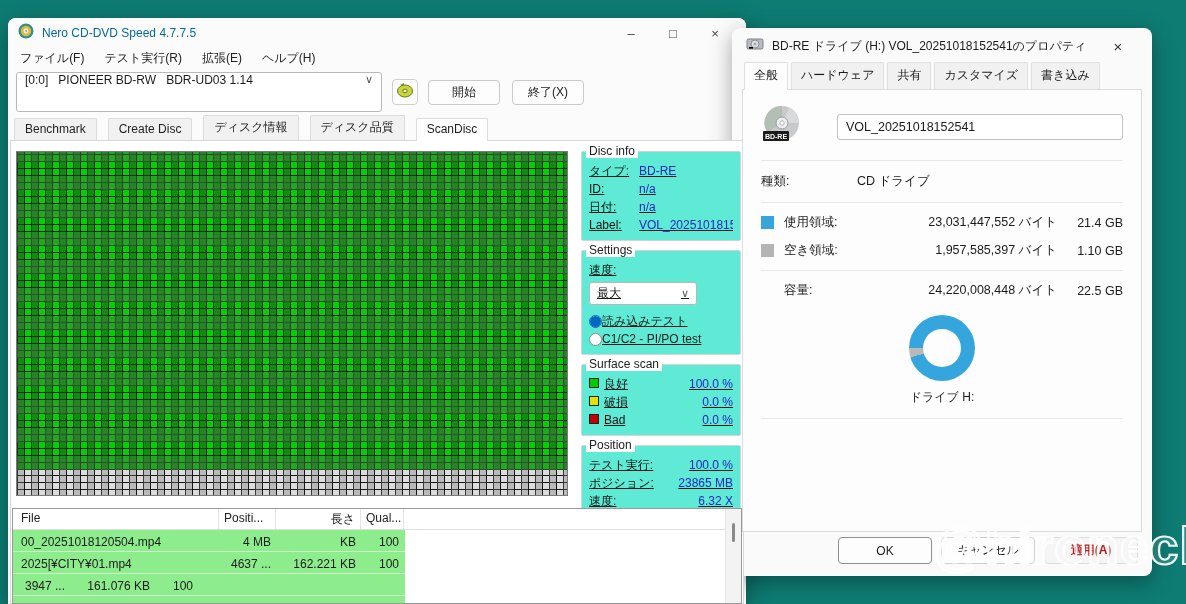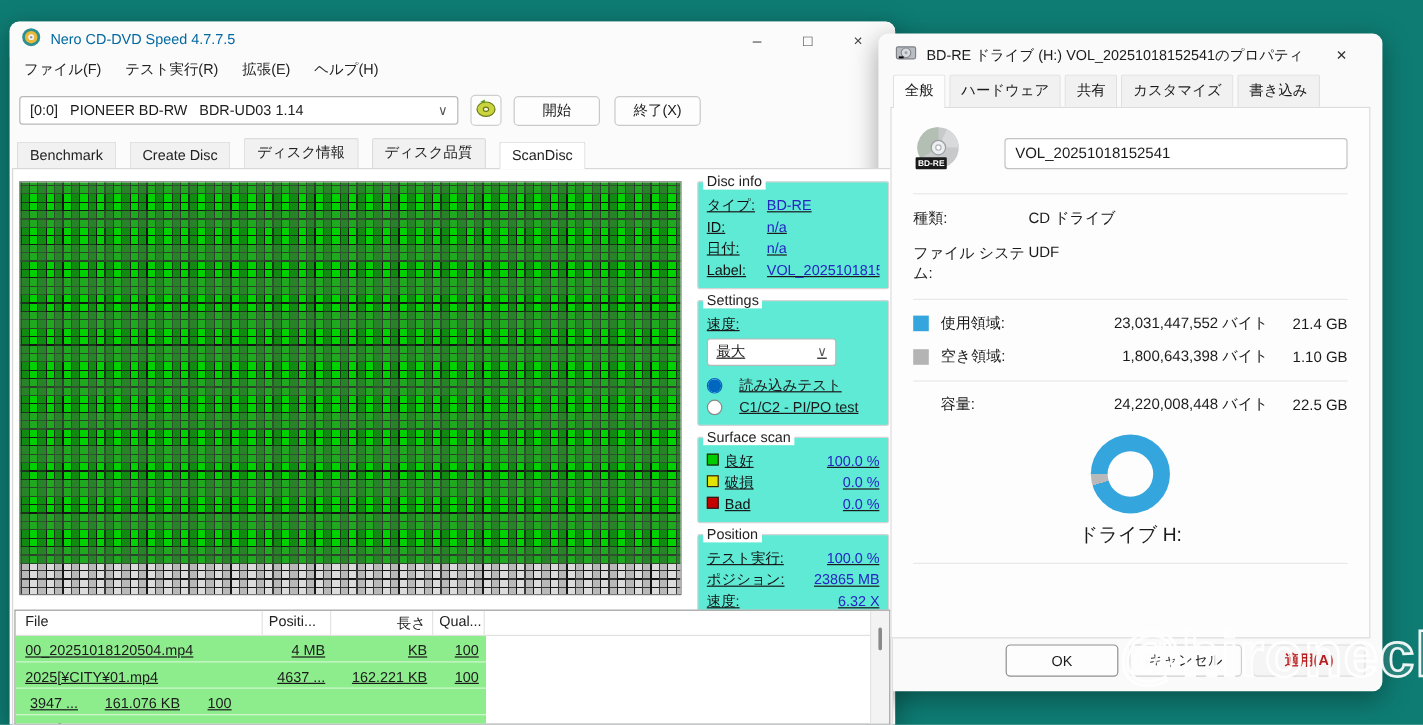--- a/index.html
+++ b/index.html
@@ -13,21 +13,21 @@
   #nero { left:8px; top:18px; width:738px; height:586px; border-radius:8px 8px 0 0; overflow:hidden; display:flex; flex-direction:column; }
   .n-ttl { height:30px; display:flex; align-items:center; padding:0 10px; gap:8px; background:#fbfbfb; }
   .n-ttl-text { font-size:12px; color:#0369a1; }
   .caps { margin-left:auto; display:flex; }
   .cap { width:42px; height:28px; display:flex; align-items:center; justify-content:center; font-size:13px; color:#444; }
   .menubar { height:21px; display:flex; gap:20px; align-items:center; padding:0 12px; font-size:12px; color:#222; }
   .toolbar { height:46px; display:flex; align-items:center; padding:0 8px; }
   .logo { width:160px; text-align:center; line-height:1; }
   .logo-1 { font-weight:bold; font-size:30px; letter-spacing:-2px; color:#000; font-family:"DejaVu Sans","Liberation Sans",sans-serif; }
   .logo-2 { font-style:italic; font-weight:bold; font-size:13px; letter-spacing:.5px; color:#000; margin-top:-2px; }
-  .drv-select { width:366px; height:24px; background:#fff; border:1px solid #b8b8b8; border-radius:3px; display:flex; align-items:center; padding:0 8px; font-size:12px; }
+  .drv-select { width:366px; height:40px; background:#fff; border:1px solid #b8b8b8; border-radius:3px; display:flex; padding:0 8px; font-size:12px; }
   .drv-text { white-space:pre; overflow:hidden; flex:1; }
   .chev { color:#555; font-size:11px; }
   .tool-ic-btn { width:26px; height:26px; margin-left:10px; border:1px solid #cfcfcf; border-radius:4px; background:#fdfdfd; display:flex; align-items:center; justify-content:center; }
   .n-btn { width:72px; height:25px; margin-left:10px; background:#fdfdfd; border:1px solid #c9c9c9; border-radius:4px; font-size:12px; display:flex; align-items:center; justify-content:center; }
   .n-btn.exit { margin-left:12px; }
 
   .tabstrip { height:25px; display:flex; align-items:flex-end; padding:0 6px; gap:11px; }
   .ntab { font-size:12px; padding:3px 10px 4px; background:#f1f1f1; border:1px solid #dcdcdc; border-bottom:none; border-radius:2px 2px 0 0; color:#222; }
   .ntab.active { background:#fff; padding-bottom:5px; position:relative; z-index:2; margin-bottom:-1px; }
 
@@ -56,33 +56,33 @@
   .gb { position:relative; border:1px solid #d4d4d4; border-radius:2px; padding:10px 7px 6px; margin-bottom:9px; background:#5eead4;text-decoration:underline; }
   .gb-t { position:absolute; top:-8px; left:4px; background:#fff; padding:0 3px; font-size:12px; color:#222; }
   .kvr { display:flex; font-size:12px; line-height:18px; }
   .kvr .k { color:#111; }
   .kvr .v { color:#2525c0; white-space:nowrap; overflow:hidden; }
   .di .k { width:50px; flex:none; }
   .di .v { flex:1; }
   .rt { margin-left:auto; text-align:right; }
   .sq { width:10px; height:10px; border:1px solid #222; flex:none; margin-right:5px; margin-top:3px; }
   .sel { width:108px; height:23px; background:#fff; border:1px solid #b8b8b8; border-radius:3px; display:flex; align-items:center; padding:0 7px; font-size:12px; margin:3px 0 7px; }
-  .radio-line { display:flex; align-items:center; gap:14px; font-size:12px; line-height:18px; }
+  .radio-line { display:flex; align-items:center; gap:0; font-size:12px; line-height:18px; }
   .rdo { width:13px; height:13px; border-radius:50%; flex:none; }
   .rdo.on { background:#0067c0; box-shadow:inset 0 0 0 3.5px #0067c0, inset 0 0 0 8px #fff; border:1px solid #0067c0; background:#fff; position:relative; }
   .rdo.on::after { content:""; position:absolute; inset:3px; border-radius:50%; background:#0067c0; }
   .rdo.off { border:1px solid #8a8a8a; background:#fff; }
 
   
   .flist { position:absolute; left:1px; right:1px; top:367px; bottom:-1px; border:1px solid #999; background:#fff; overflow:hidden; }
   .fhdr { display:flex; height:21px; font-size:12px; color:#222; border-bottom:1px solid #e0e0e0; background:#fff; }
   .fc { padding:2px 5px; border-right:1px solid #e3e3e3; white-space:nowrap; overflow:hidden; }
   .c0 { width:206px; padding-left:8px; } .c1 { width:57px; } .c2 { width:85px; text-align:right; } .c3 { width:43px; }
   .frow { display:flex; width:392px; height:22px; background:#8ded8d; font-size:12px; border-bottom:1px solid rgba(255,255,255,.55); }
-  .frow .fc { border-right:none; padding-top:5px;text-decoration:underline; }
+  .frow .fc { border-right:none; padding-top:5px; }
   .frow .c1, .frow .c2, .frow .c3 { text-align:right; }
   .vsb { position:absolute; top:0; right:0; bottom:0; width:16px; background:#f3f3f3; border-left:1px solid #e4e4e4; }
   .vsb-thumb { position:absolute; top:14px; left:6px; width:3px; height:19px; background:#8a8a8a; border-radius:2px; }
 
   
   #props { left:732px; top:28px; width:420px; height:548px; border-radius:8px; background:#fafafa; }
   .p-ttl { height:36px; display:flex; align-items:center; gap:8px; padding:0 14px; }
   .p-ttl-text { font-size:12px; color:#1b1b1b; white-space:nowrap; overflow:hidden; flex:1; }
   .p-close { width:40px; height:30px; display:flex; align-items:center; justify-content:center; font-size:15px; color:#333; }
   .ptabs { display:flex; gap:3px; align-items:flex-end; padding:0 12px; height:25px; position:relative; z-index:2; }
@@ -95,21 +95,21 @@
   .pkv { display:flex; font-size:12.5px; margin:12px 0; }
   .pkv .k { width:96px; flex:none; }
   .urow { display:flex; align-items:center; font-size:12.5px; margin:11px 0; }
   .usq { width:13px; height:13px; flex:none; }
   .usq.ghost { visibility:hidden; }
   .ulab { margin-left:10px; width:128px; }
   .ubytes { flex:1; text-align:right; }
   .usize { width:66px; text-align:right; }
   .donut { width:66px; height:66px; border-radius:50%; margin:16px auto 8px; position:relative; }
   .donut::after { content:""; position:absolute; inset:14px; border-radius:50%; background:#fdfdfd; }
-  .drive-lab { text-align:center; font-size:16px; margin-bottom:12px; }
+  .drive-lab { text-align:center; font-size:12px; margin-bottom:12px; }
   .pbtns { position:absolute; right:14px; bottom:12px; display:flex; gap:9px; }
   .pbtn { width:94px; height:27px; background:#fdfdfd; border:1px solid #cfcfcf; border-radius:4px; font-size:12px; display:flex; align-items:center; justify-content:center; }
   .pbtn.ok { border-color:#8f8f8f; }
   .pbtn.disabled { color:#b91c1c; background:#f5f5f5; border-color:#dcdcdc;font-weight:bold; }
 
   
   .watermark { position:absolute; left:933px; top:516px; z-index:50; font-size:52px; font-weight:bold; letter-spacing:1px;
     color:rgba(255,255,255,.12); -webkit-text-stroke:2.2px #ffffff; opacity:.92; white-space:nowrap; pointer-events:none; }
 </style>
 </head>
@@ -324,37 +324,33 @@
       </span>
       <input class="vol-input" value="VOL_20251018152541" style="">
     </div>
 
     <hr class="sep">
 
     <div class="pkv">
         <span class="k">種類:</span>
         <span>CD ドライブ</span>
       </div>
-    <div class="pkv">
-        <span class="k">ファイル システム:</span>
-        <span>UDF</span>
-      </div>
 
     <hr class="sep">
 
     <div class="urow">
       <span class="usq" style="background: rgb(53, 166, 221);"></span>
       <span class="ulab">使用領域:</span>
       <span class="ubytes">23,031,447,552 バイト</span>
       <span class="usize">21.4 GB</span>
     </div>
     <div class="urow">
       <span class="usq" style="background: rgb(180, 180, 180);"></span>
       <span class="ulab">空き領域:</span>
-      <span class="ubytes">1,800,643,398 バイト</span>
+      <span class="ubytes">1,957,585,397 バイト</span>
       <span class="usize">1.10 GB</span>
     </div>
 
     <hr class="sep">
 
     <div class="urow">
       <span class="usq ghost"></span>
       <span class="ulab">容量:</span>
       <span class="ubytes">24,220,008,448 バイト</span>
       <span class="usize">22.5 GB</span>

